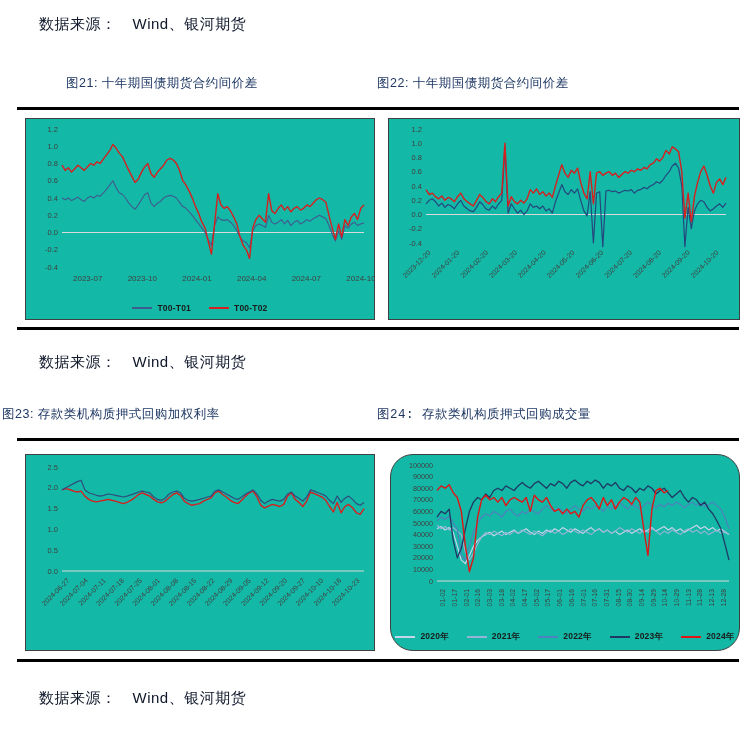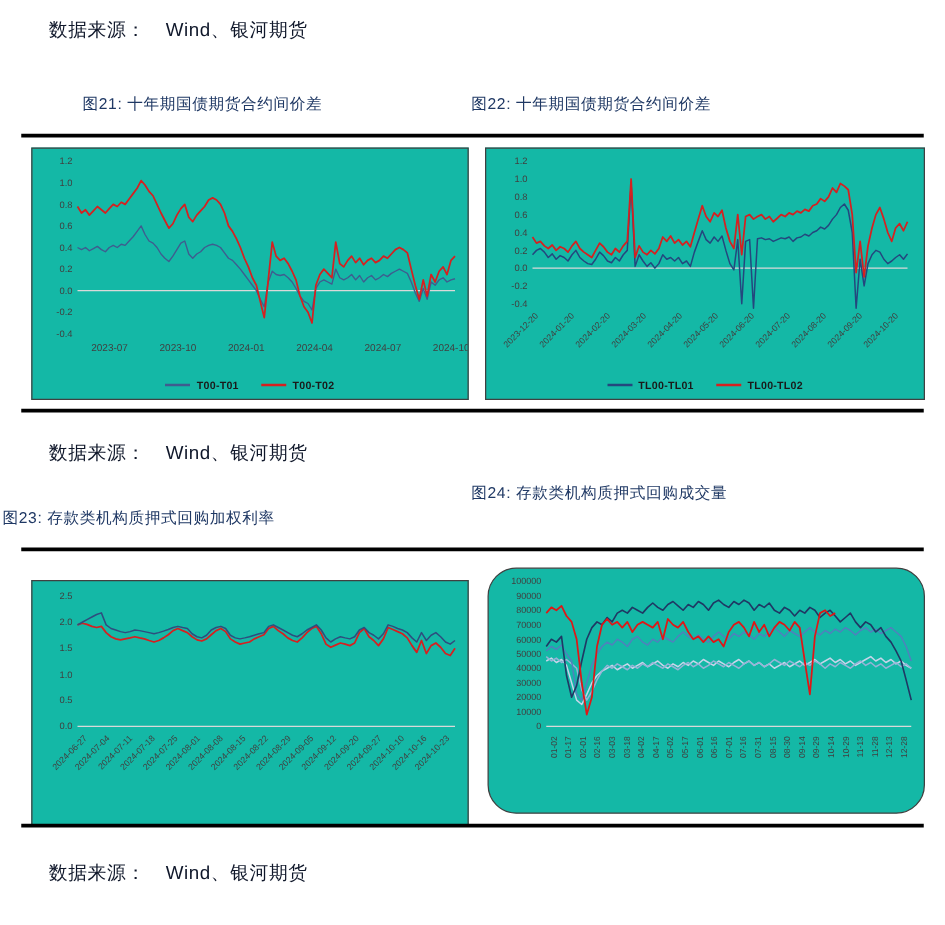--- a/index.html
+++ b/index.html
@@ -95,44 +95,34 @@
       <text x="156.2" y="134" text-anchor="end" font-size="7" fill="#404040" transform="rotate(-45 156.2 134)">2024-04-20</text>
       <text x="185" y="134" text-anchor="end" font-size="7" fill="#404040" transform="rotate(-45 185 134)">2024-05-20</text>
       <text x="213.79999999999998" y="134" text-anchor="end" font-size="7" fill="#404040" transform="rotate(-45 213.79999999999998 134)">2024-06-20</text>
       <text x="242.6" y="134" text-anchor="end" font-size="7" fill="#404040" transform="rotate(-45 242.6 134)">2024-07-20</text>
       <text x="271.4" y="134" text-anchor="end" font-size="7" fill="#404040" transform="rotate(-45 271.4 134)">2024-08-20</text>
       <text x="300.2" y="134" text-anchor="end" font-size="7" fill="#404040" transform="rotate(-45 300.2 134)">2024-09-20</text>
       <text x="329" y="134" text-anchor="end" font-size="7" fill="#404040" transform="rotate(-45 329 134)">2024-10-20</text>
       <path d="M36.0 84.8L39.2 81.3L42.3 79.8L45.5 82.7L48.6 87.0L51.8 84.1L54.9 88.4L58.1 85.5L61.3 87.0L64.4 89.8L67.6 84.8L70.7 81.3L73.9 87.0L77.1 89.8L80.2 91.9L83.4 92.6L86.5 88.4L89.7 82.7L92.8 85.5L96.0 89.8L99.2 91.2L102.3 87.0L105.5 89.8L108.6 84.8L111.8 81.3L114.9 27.8L118.1 94.1L121.3 84.8L124.4 89.8L127.6 94.1L130.7 91.2L133.9 95.5L137.1 91.9L140.2 84.8L143.4 88.4L146.5 87.0L149.7 89.8L152.8 87.0L156.0 91.9L159.2 89.8L162.3 94.1L165.5 82.7L168.6 74.1L171.8 65.6L174.9 72.7L178.1 75.5L181.3 70.6L184.4 74.1L187.6 69.8L190.7 81.3L193.9 91.9L197.1 96.9L200.2 72.7L203.4 124.0L206.5 74.1L209.7 72.7L212.8 127.6L216.0 72.0L219.2 71.3L222.3 72.7L225.5 72.0L228.6 74.1L231.8 72.7L234.9 71.3L238.1 72.0L241.3 70.6L244.4 74.1L247.6 71.3L250.7 70.6L253.9 68.4L257.1 69.8L260.2 67.0L263.4 65.6L266.5 62.7L269.7 64.2L272.8 61.3L276.0 56.3L279.2 52.7L282.3 47.0L285.5 44.2L288.6 49.2L291.8 67.0L294.9 127.6L298.1 88.4L301.3 109.7L304.4 91.9L307.6 84.8L310.7 81.3L313.9 82.7L317.1 88.4L320.2 91.9L323.4 89.8L326.5 87.0L329.7 84.8L332.8 88.4L336.0 84.1" fill="none" stroke="#24477e" stroke-width="1.2" stroke-linejoin="round"></path>
       <path d="M36.0 70.6L39.2 75.5L42.3 74.1L45.5 77.7L48.6 79.8L51.8 77.0L54.9 81.3L58.1 78.4L61.3 79.8L64.4 82.7L67.6 77.7L70.7 74.1L73.9 79.8L77.1 82.7L80.2 84.8L83.4 87.0L86.5 81.3L89.7 75.5L92.8 78.4L96.0 82.7L99.2 84.8L102.3 79.8L105.5 82.7L108.6 77.7L111.8 74.1L114.9 24.2L118.1 87.0L121.3 77.7L124.4 82.7L127.6 84.8L130.7 81.3L133.9 84.1L137.1 79.8L140.2 70.6L143.4 74.1L146.5 69.8L149.7 75.5L152.8 72.7L156.0 77.0L159.2 74.1L162.3 78.4L165.5 67.0L168.6 56.3L171.8 45.6L174.9 54.2L178.1 58.4L181.3 51.3L184.4 54.2L187.6 49.2L190.7 63.4L193.9 74.1L197.1 79.8L200.2 52.7L203.4 84.8L206.5 54.2L209.7 52.7L212.8 56.3L216.0 54.2L219.2 52.7L222.3 56.3L225.5 54.2L228.6 58.4L231.8 55.6L234.9 52.7L238.1 54.2L241.3 51.3L244.4 52.7L247.6 49.9L250.7 51.3L253.9 48.5L257.1 49.9L260.2 45.6L263.4 44.2L266.5 39.9L269.7 42.1L272.8 38.5L276.0 31.4L279.2 34.9L282.3 27.8L285.5 29.9L288.6 32.8L291.8 52.7L294.9 99.1L298.1 74.1L301.3 102.6L304.4 77.7L307.6 63.4L310.7 52.7L313.9 47.0L317.1 56.3L320.2 67.0L323.4 74.1L326.5 63.4L329.7 59.9L332.8 65.6L336.0 58.4" fill="none" stroke="#d62020" stroke-width="1.4" stroke-linejoin="round"></path>
     </svg>
-    <div class="legend">
-      <div class="legend-item">
-        <span class="legend-swatch" style="background: rgb(36, 71, 126);"></span>
-        <span class="legend-label">TL00-TL01</span>
-      </div>
-      <div class="legend-item">
-        <span class="legend-swatch" style="background: rgb(214, 32, 32);"></span>
-        <span class="legend-label">TL00-TL02</span>
-      </div>
-    </div>
   </div>
 
 <div class="rule" style="top:327px;"></div>
 
 <div class="source-line" style="top:353px;">
   <span class="src-label">数据来源：</span><span class="src-value">Wind、银河期货</span>
 </div>
 
 <div class="fig-title" style="left:2px;top:406px;">图23: 存款类机构质押式回购加权利率</div>
-<div class="fig-title" style="left:377px;top:386px;">图24: 存款类机构质押式回购成交量</div>
+<div class="fig-title" style="left:377px;top:406px;font-family:Liberation Mono, monospace;">图24: 存款类机构质押式回购成交量</div>
 
 <div class="rule" style="top:438px;"></div>
 
-<div class="chart-box" style="left:25px;top:454px;width:350px;height:197px;margin-top:10px;" id="chart-fig23">
+<div class="chart-box" style="left:25px;top:454px;width:350px;height:197px;" id="chart-fig23">
     <svg viewBox="0 0 348 169" width="348" height="169">
       <line x1="36" x2="338" y1="116" y2="116" stroke="#d9d9d9" stroke-width="1"></line>
       <text x="32" y="14.6" text-anchor="end" font-size="7.5" fill="#404040">2.5</text>
       <text x="32" y="35.4" text-anchor="end" font-size="7.5" fill="#404040">2.0</text>
       <text x="32" y="56.2" text-anchor="end" font-size="7.5" fill="#404040">1.5</text>
       <text x="32" y="77" text-anchor="end" font-size="7.5" fill="#404040">1.0</text>
       <text x="32" y="97.8" text-anchor="end" font-size="7.5" fill="#404040">0.5</text>
       <text x="32" y="118.6" text-anchor="end" font-size="7.5" fill="#404040">0.0</text>
       <text x="44.04" y="126" text-anchor="end" font-size="7" fill="#404040" transform="rotate(-45 44.04 126)">2024-06-27</text>
       <text x="62.16" y="126" text-anchor="end" font-size="7" fill="#404040" transform="rotate(-45 62.16 126)">2024-07-04</text>
@@ -193,19 +183,41 @@
       <text x="299.62" y="134" text-anchor="end" font-size="6.8" fill="#404040" transform="rotate(-90 299.62 134)">11-13</text>
       <text x="311.29999999999995" y="134" text-anchor="end" font-size="6.8" fill="#404040" transform="rotate(-90 311.29999999999995 134)">11-28</text>
       <text x="322.98" y="134" text-anchor="end" font-size="6.8" fill="#404040" transform="rotate(-90 322.98 134)">12-13</text>
       <text x="334.65999999999997" y="134" text-anchor="end" font-size="6.8" fill="#404040" transform="rotate(-90 334.65999999999997 134)">12-28</text>
       <path d="M46.0 73.8L50.1 71.5L54.1 75.0L58.2 72.6L62.2 77.3L66.3 91.2L70.3 105.1L74.4 108.6L78.4 100.5L82.5 91.2L86.6 85.4L90.6 81.9L94.7 79.6L98.7 77.3L102.8 80.8L106.8 78.4L110.9 76.1L114.9 79.6L119.0 77.3L123.1 75.0L127.1 78.4L131.2 76.1L135.2 73.8L139.3 77.3L143.3 79.6L147.4 76.1L151.4 78.4L155.5 75.0L159.6 77.3L163.6 73.8L167.7 76.1L171.7 72.6L175.8 75.0L179.8 77.3L183.9 73.8L187.9 76.1L192.0 78.4L196.1 75.0L200.1 72.6L204.2 76.1L208.2 73.8L212.3 77.3L216.3 75.0L220.4 78.4L224.4 76.1L228.5 79.6L232.6 77.3L236.6 75.0L240.7 78.4L244.7 76.1L248.8 73.8L252.8 77.3L256.9 75.0L260.9 72.6L265.0 76.1L269.1 73.8L273.1 71.5L277.2 75.0L281.2 72.6L285.3 76.1L289.3 73.8L293.4 77.3L297.4 75.0L301.5 72.6L305.6 70.3L309.6 73.8L313.7 71.5L317.7 75.0L321.8 72.6L325.8 76.1L329.9 73.8L333.9 77.3L338.0 79.6" fill="none" stroke="#c6d5ea" stroke-width="1.2" stroke-linejoin="round"></path>
       <path d="M46.0 70.3L50.1 73.8L54.1 71.5L58.2 75.0L62.2 72.6L66.3 76.1L70.3 79.6L74.4 97.0L78.4 105.1L82.5 98.2L86.6 88.9L90.6 81.9L94.7 77.3L98.7 79.6L102.8 76.1L106.8 78.4L110.9 80.8L114.9 77.3L119.0 79.6L123.1 76.1L127.1 78.4L131.2 75.0L135.2 77.3L139.3 79.6L143.3 76.1L147.4 78.4L151.4 80.8L155.5 77.3L159.6 75.0L163.6 78.4L167.7 76.1L171.7 79.6L175.8 77.3L179.8 73.8L183.9 76.1L187.9 78.4L192.0 75.0L196.1 77.3L200.1 79.6L204.2 76.1L208.2 73.8L212.3 77.3L216.3 75.0L220.4 78.4L224.4 76.1L228.5 72.6L232.6 75.0L236.6 77.3L240.7 73.8L244.7 76.1L248.8 78.4L252.8 75.0L256.9 77.3L260.9 73.8L265.0 76.1L269.1 79.6L273.1 76.1L277.2 78.4L281.2 75.0L285.3 77.3L289.3 79.6L293.4 76.1L297.4 73.8L301.5 77.3L305.6 75.0L309.6 78.4L313.7 76.1L317.7 79.6L321.8 77.3L325.8 75.0L329.9 78.4L333.9 76.1L338.0 79.6" fill="none" stroke="#95b3d7" stroke-width="1.2" stroke-linejoin="round"></path>
       <path d="M46.0 65.7L50.1 62.2L54.1 64.5L58.2 61.0L62.2 68.0L66.3 73.8L70.3 100.5L74.4 105.1L78.4 91.2L82.5 77.3L86.6 68.0L90.6 62.2L94.7 58.7L98.7 61.0L102.8 56.4L106.8 58.7L110.9 62.2L114.9 56.4L119.0 54.1L123.1 58.7L127.1 61.0L131.2 56.4L135.2 58.7L139.3 54.1L143.3 56.4L147.4 58.7L151.4 54.1L155.5 50.6L159.6 54.1L163.6 56.4L167.7 52.9L171.7 56.4L175.8 58.7L179.8 54.1L183.9 50.6L187.9 54.1L192.0 56.4L196.1 51.8L200.1 54.1L204.2 50.6L208.2 52.9L212.3 56.4L216.3 51.8L220.4 54.1L224.4 50.6L228.5 47.1L232.6 50.6L236.6 54.1L240.7 49.4L244.7 51.8L248.8 54.1L252.8 50.6L256.9 47.1L260.9 50.6L265.0 52.9L269.1 49.4L273.1 51.8L277.2 48.3L281.2 50.6L285.3 47.1L289.3 49.4L293.4 52.9L297.4 49.4L301.5 47.1L305.6 50.6L309.6 48.3L313.7 51.8L317.7 49.4L321.8 47.1L325.8 50.6L329.9 54.1L333.9 62.2L338.0 73.8" fill="none" stroke="#4f81bd" stroke-width="1.2" stroke-linejoin="round"></path>
       <path d="M46.0 62.2L50.1 56.4L54.1 58.7L58.2 54.1L62.2 85.4L66.3 102.8L70.3 93.5L74.4 73.8L78.4 56.4L82.5 47.1L86.6 42.5L90.6 44.8L94.7 39.0L98.7 42.5L102.8 35.5L106.8 33.2L110.9 35.5L114.9 30.9L119.0 33.2L123.1 35.5L127.1 30.9L131.2 27.4L135.2 30.9L139.3 33.2L143.3 28.6L147.4 26.2L151.4 29.7L155.5 33.2L159.6 28.6L163.6 30.9L167.7 26.2L171.7 28.6L175.8 33.2L179.8 27.4L183.9 25.1L187.9 28.6L192.0 30.9L196.1 26.2L200.1 28.6L204.2 25.1L208.2 27.4L212.3 33.2L216.3 28.6L220.4 30.9L224.4 27.4L228.5 33.2L232.6 35.5L236.6 30.9L240.7 33.2L244.7 37.8L248.8 33.2L252.8 35.5L256.9 30.9L260.9 33.2L265.0 39.0L269.1 35.5L273.1 33.2L277.2 37.8L281.2 42.5L285.3 39.0L289.3 35.5L293.4 42.5L297.4 47.1L301.5 42.5L305.6 44.8L309.6 50.6L313.7 47.1L317.7 54.1L321.8 58.7L325.8 65.7L329.9 73.8L333.9 88.9L338.0 105.1" fill="none" stroke="#1f3864" stroke-width="1.3" stroke-linejoin="round"></path>
       <path d="M46.0 35.5L50.1 30.9L54.1 33.2L58.2 29.7L62.2 37.8L66.3 42.5L70.3 56.4L74.4 91.2L78.4 116.7L82.5 102.8L86.6 62.2L90.6 44.8L94.7 40.2L98.7 44.8L102.8 42.5L106.8 47.1L110.9 42.5L114.9 50.6L119.0 44.8L123.1 42.5L127.1 44.8L131.2 47.1L135.2 42.5L139.3 56.4L143.3 40.2L147.4 44.8L151.4 47.1L155.5 42.5L159.6 50.6L163.6 56.4L167.7 54.1L171.7 58.7L175.8 54.1L179.8 58.7L183.9 56.4L187.9 62.2L192.0 50.6L196.1 44.8L200.1 42.5L204.2 47.1L208.2 54.1L212.3 42.5L216.3 50.6L220.4 44.8L224.4 54.1L228.5 47.1L232.6 42.5L236.6 44.8L240.7 49.4L244.7 42.5L248.8 47.1L252.8 73.8L256.9 100.5L260.9 54.1L265.0 35.5L269.1 33.2L273.1 37.8L277.2 35.5" fill="none" stroke="#e01616" stroke-width="1.4" stroke-linejoin="round"></path>
     </svg>
+    <div class="legend">
+      <div class="legend-item">
+        <span class="legend-swatch" style="background: rgb(198, 213, 234);"></span>
+        <span class="legend-label">2020年</span>
+      </div>
+      <div class="legend-item">
+        <span class="legend-swatch" style="background: rgb(149, 179, 215);"></span>
+        <span class="legend-label">2021年</span>
+      </div>
+      <div class="legend-item">
+        <span class="legend-swatch" style="background: rgb(79, 129, 189);"></span>
+        <span class="legend-label">2022年</span>
+      </div>
+      <div class="legend-item">
+        <span class="legend-swatch" style="background: rgb(31, 56, 100);"></span>
+        <span class="legend-label">2023年</span>
+      </div>
+      <div class="legend-item">
+        <span class="legend-swatch" style="background: rgb(224, 22, 22);"></span>
+        <span class="legend-label">2024年</span>
+      </div>
+    </div>
   </div>
 
 <div class="rule" style="top:659px;"></div>
 
 <div class="source-line" style="top:689px;">
   <span class="src-label">数据来源：</span><span class="src-value">Wind、银河期货</span>
 </div>
 
 </body></html>

